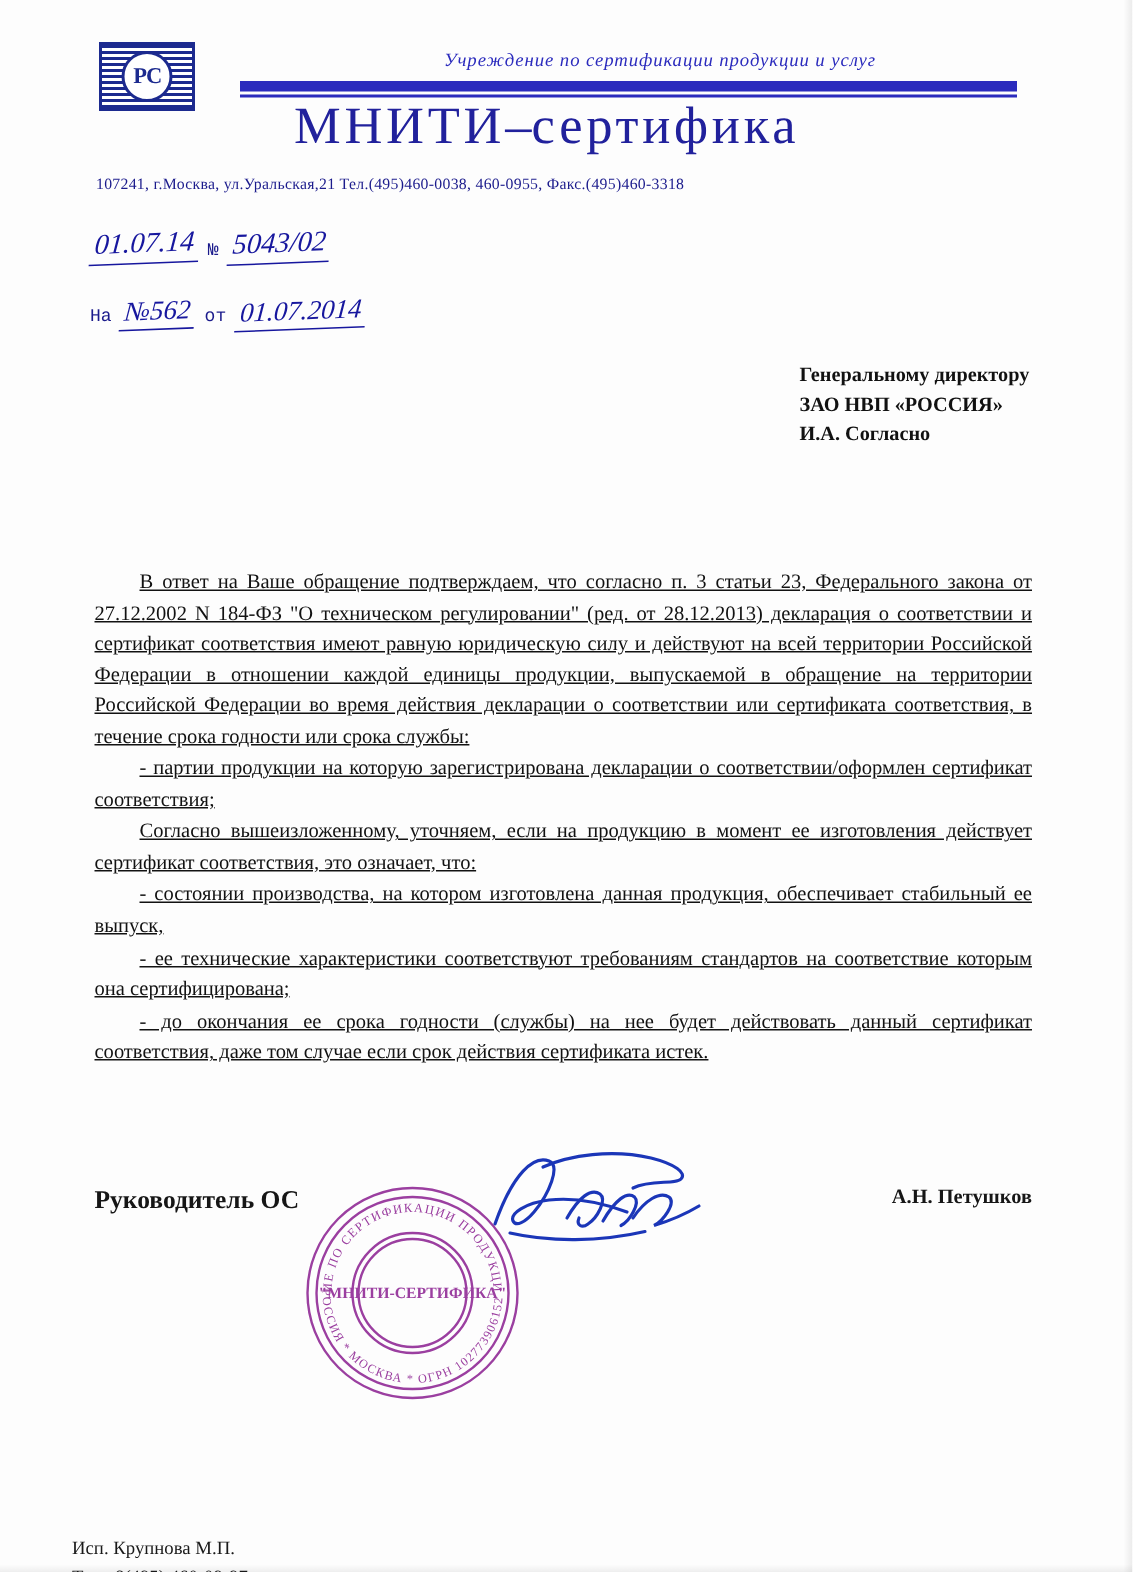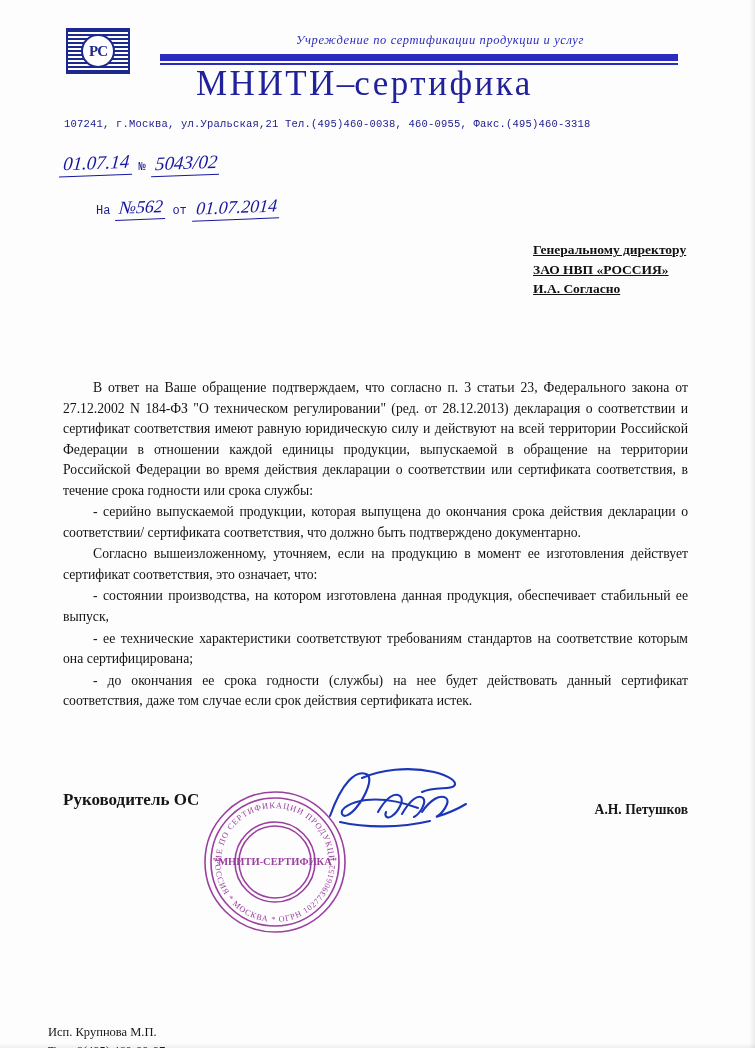--- a/index.html
+++ b/index.html
@@ -101,21 +101,21 @@
     white-space: nowrap;
   }
   .brand .dash {
     letter-spacing: 0;
   }
 
   .contacts {
     position: absolute;
     left: 64px;
     top: 118px;
-    font-family: Liberation Mono, monospace;
+    font-family: Liberation Serif, serif;
     font-size: 10.5px;
     color: #1b1b8c;
     letter-spacing: 0.2px;
     white-space: nowrap;
   }
 
   
   .hand {
     font-family: "Liberation Serif", serif;
     color: #17179e;
@@ -129,21 +129,20 @@
     align-items: flex-end;
     gap: 6px;
   }
   .hand-row2 {
     position: absolute;
     left: 60px;
     top: 198px;
     display: flex;
     align-items: flex-end;
     gap: 6px;
-    margin-left: 36px;
   }
   .hw {
     font-size: 19px;
     transform: rotate(-2.2deg) skewX(-7deg);
     border-bottom: 1.4px solid #17179e;
     padding: 0 3px 1px 3px;
     line-height: 1.1;
     white-space: nowrap;
   }
   .hw.small {
@@ -161,37 +160,37 @@
   .addressee {
     position: absolute;
     left: 533px;
     top: 240px;
     width: 215px;
     font-family: "Liberation Serif", serif;
     font-size: 13.5px;
     font-weight: bold;
     line-height: 1.45;
     color: #111111;
-    text-decoration: underline;
   }
 
   
   .body-text {
     position: absolute;
     left: 63px;
     top: 378px;
     width: 625px;
     font-size: 13.7px;
     line-height: 1.5;
     text-align: justify;
     color: #121212;
   }
   .body-text p {
     margin: 0 0 1px 0;
     text-indent: 30px;
+    text-decoration: underline;
   }
   .body-text p.dash-item {
     text-indent: 30px;
   }
 
   
   .sign-row {
     position: absolute;
     left: 63px;
     top: 790px;
@@ -201,21 +200,21 @@
   .sign-left {
     position: absolute;
     left: 0;
     top: 0;
     font-size: 17px;
     font-weight: bold;
   }
   .sign-right {
     position: absolute;
     right: 0;
-    top: 12px;
+    top: 0;
     font-size: 13.6px;
     font-weight: bold;
   }
 
   
   .signature {
     position: absolute;
     left: 322px;
     top: 764px;
     width: 150px;
@@ -295,21 +294,21 @@
   </div>
 
   <div class="addressee">
     <div>Генеральному директору</div>
     <div>ЗАО НВП «РОССИЯ»</div>
     <div>И.А. Согласно</div>
   </div>
 
   <div class="body-text">
     <p>В ответ на Ваше обращение подтверждаем, что согласно п. 3 статьи 23, Федерального закона от 27.12.2002 N 184-ФЗ "О техническом регулировании" (ред. от 28.12.2013) декларация о соответствии и сертификат соответствия имеют равную юридическую силу и действуют на всей территории Российской Федерации в отношении каждой единицы продукции, выпускаемой в обращение на территории Российской Федерации во время действия декларации о соответствии или сертификата соответствия, в течение срока годности или срока службы:</p>
-    <p class="dash-item">- серийно выпускаемой продукции, которая выпущена до окончания срока действия декларации о соответствии/ сертификата соответствия, что должно быть подтверждено документарно.</p>
+    <p class="dash-item">- партии продукции на которую зарегистрирована декларации о соответствии/оформлен сертификат соответствия;</p>
     <p>Согласно вышеизложенному, уточняем, если на продукцию в момент ее изготовления действует сертификат соответствия, это означает, что:</p>
     <p class="dash-item">- состоянии производства, на котором изготовлена данная продукция, обеспечивает стабильный ее выпуск,</p>
     <p class="dash-item">- ее технические характеристики соответствуют требованиям стандартов на соответствие которым она сертифицирована;</p>
     <p class="dash-item">- до окончания ее срока годности (службы) на нее будет действовать данный сертификат соответствия, даже  том случае если срок действия сертификата истек.</p>
   </div>
 
   <div class="sign-row">
     <div class="sign-left">Руководитель ОС</div>
     <div class="sign-right">А.Н. Петушков</div>
   </div>

